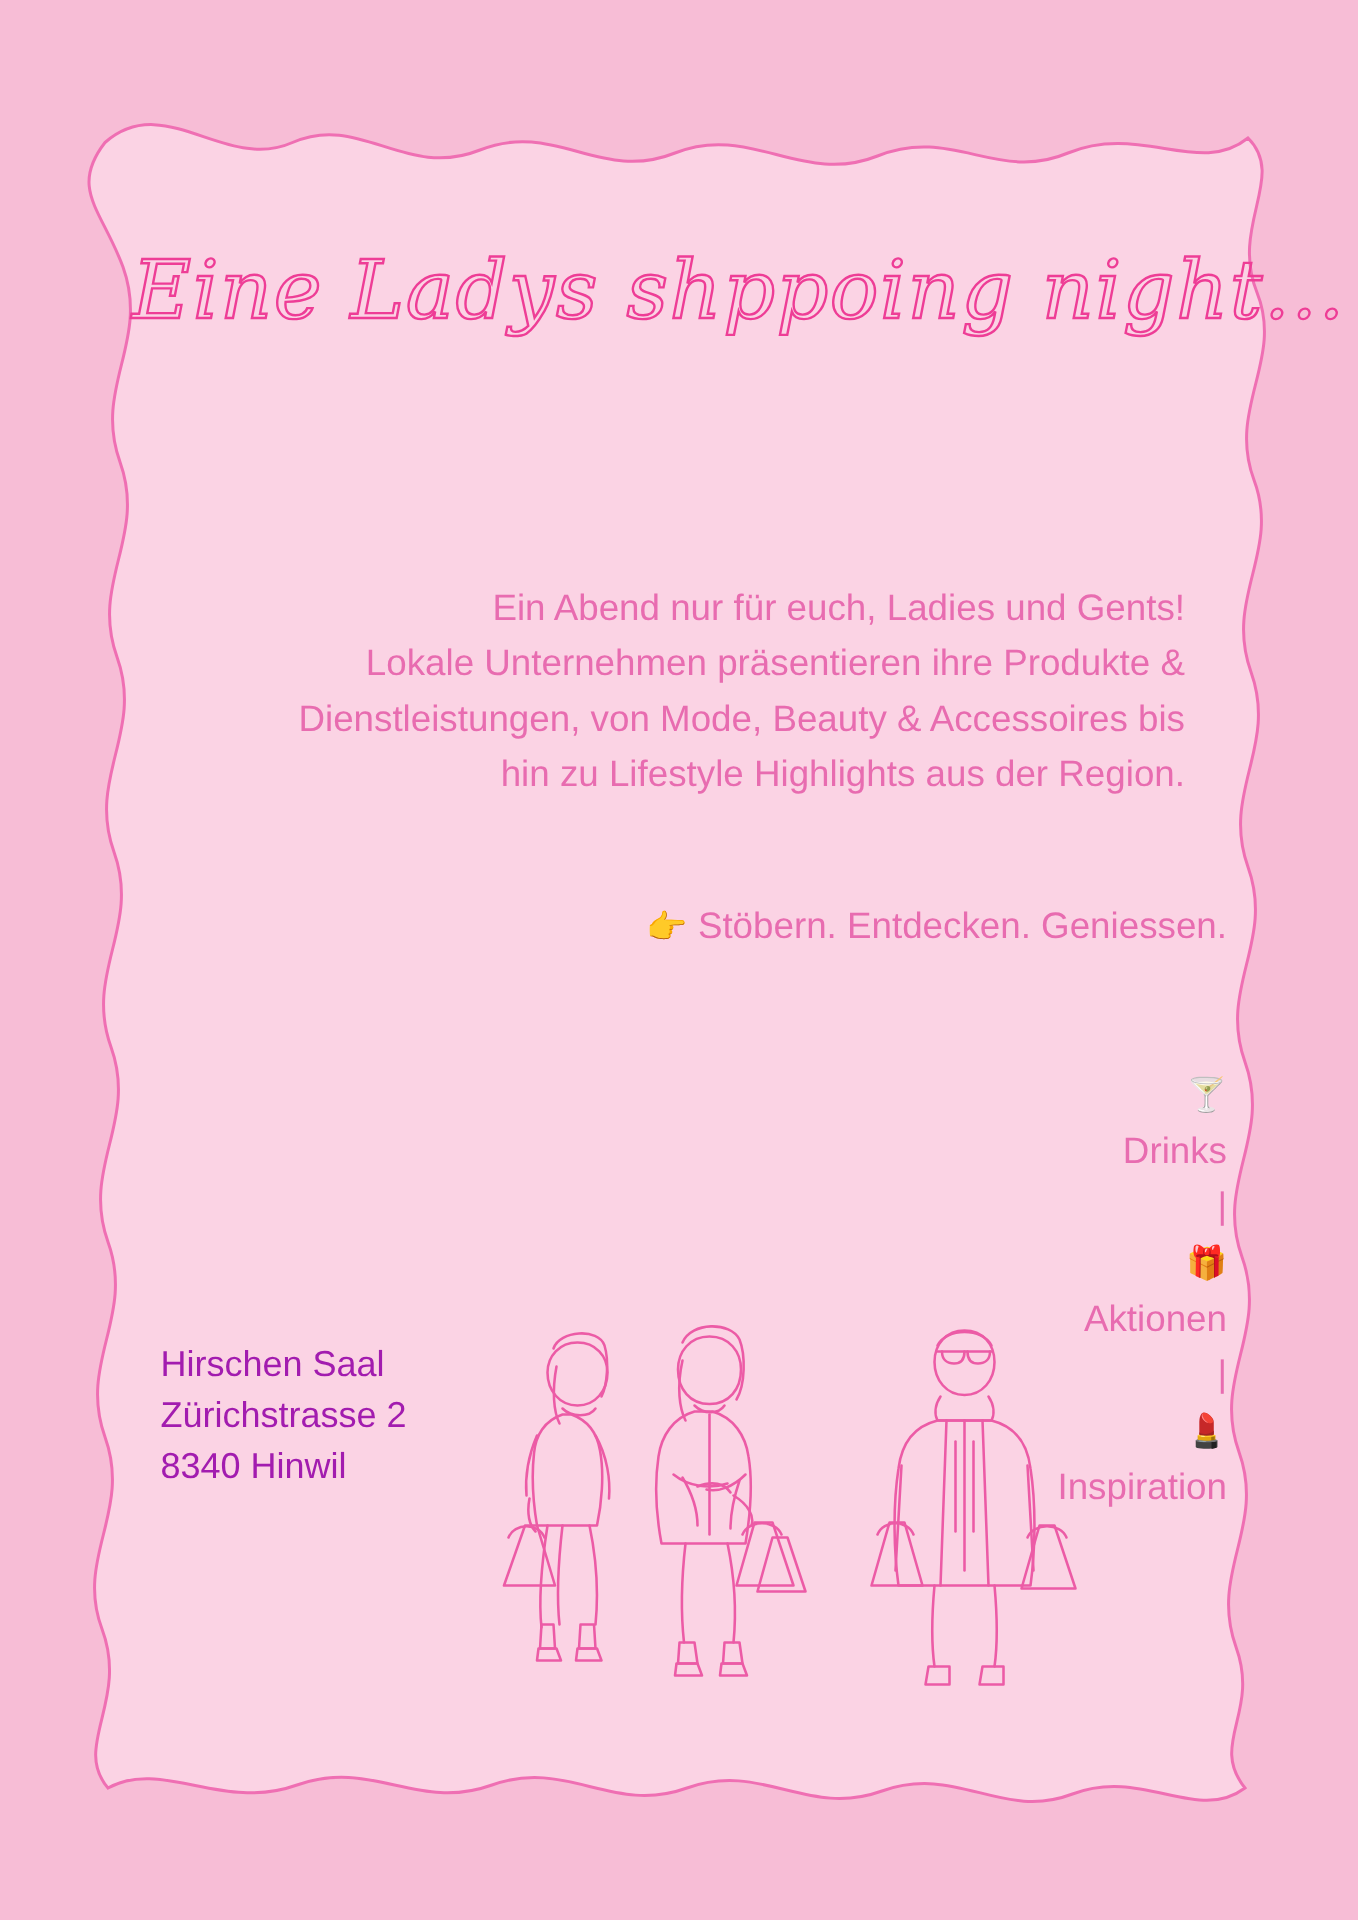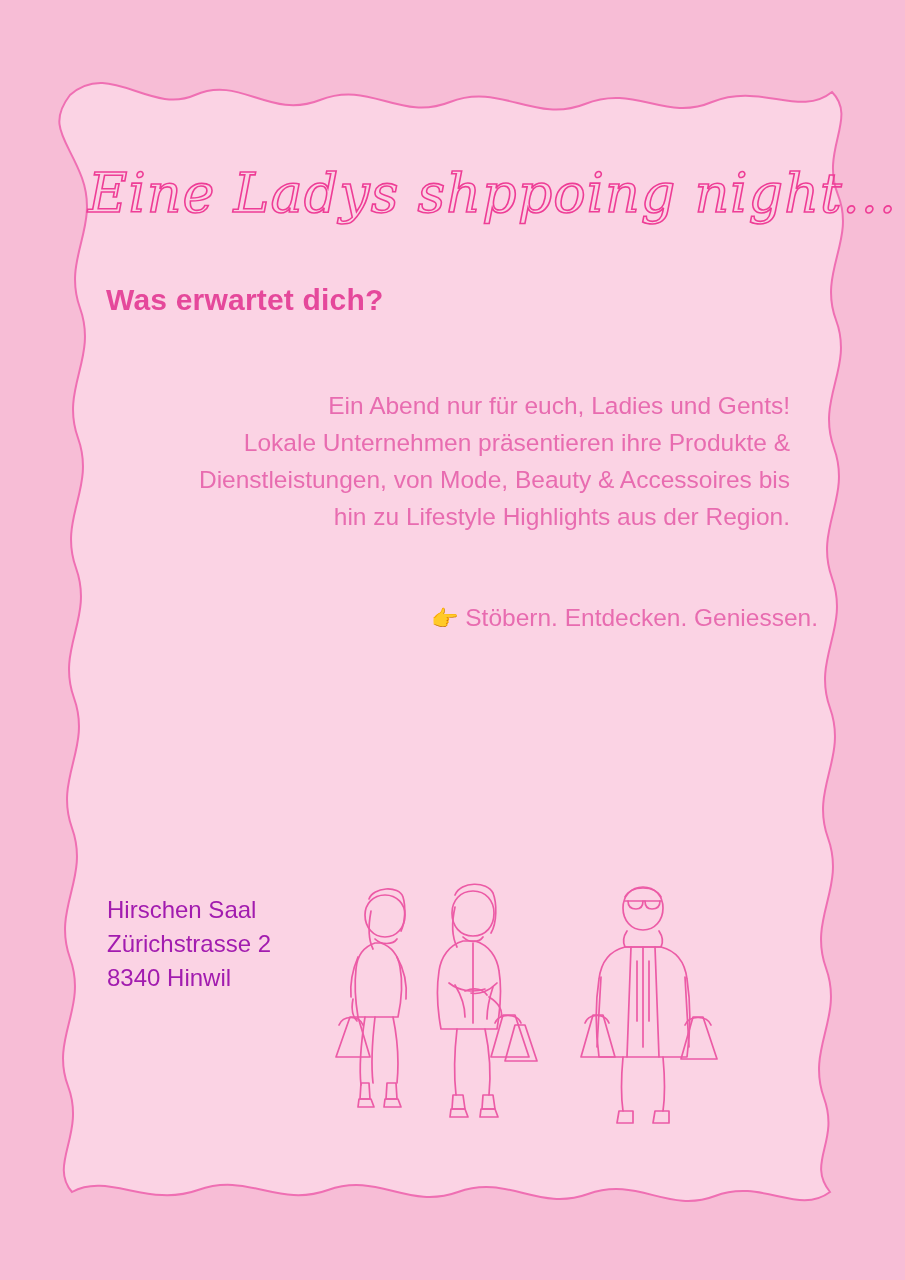--- a/index.html
+++ b/index.html
@@ -180,29 +180,38 @@
              C 68 140, 46 126, 70 95 Z" fill="#fbd3e4" stroke="#ef6fb3" stroke-width="2"></path>
   </svg>
 
   <div class="script-title">
     <svg width="620" height="90" viewBox="0 0 620 90" xmlns="http://www.w3.org/2000/svg">
       <text x="0" y="62">Eine Ladys shppoing night...</text>
     </svg>
   </div>
 
 
-  <div class="subtitle">Was erwartet dich?</div>
 
   <div class="body-block" id="para1">Ein Abend nur für euch, Ladies und Gents!
 Lokale Unternehmen präsentieren ihre Produkte &amp;
 Dienstleistungen, von Mode, Beauty &amp; Accessoires bis
 hin zu Lifestyle Highlights aus der Region.</div>
 
   <div class="body-block" id="para2">
     <div><span class="emoji">👉</span> <span>Stöbern. Entdecken. Geniessen.</span></div>
+    <div>
+      <span class="emoji">🍸</span>
+      <span>Drinks</span>
+      <span class="sep">|</span>
+      <span class="emoji">🎁</span>
+      <span>Aktionen</span>
+      <span class="sep">|</span>
+      <span class="emoji">💄</span>
+      <span>Inspiration</span>
+    </div>
   </div>
 
 
   <div class="address">Hirschen Saal
 Zürichstrasse 2
 8340 Hinwil</div>
 
   <div class="figures">
     <svg width="450" height="260" viewBox="0 0 450 260" xmlns="http://www.w3.org/2000/svg">
       <g class="fig-line">

